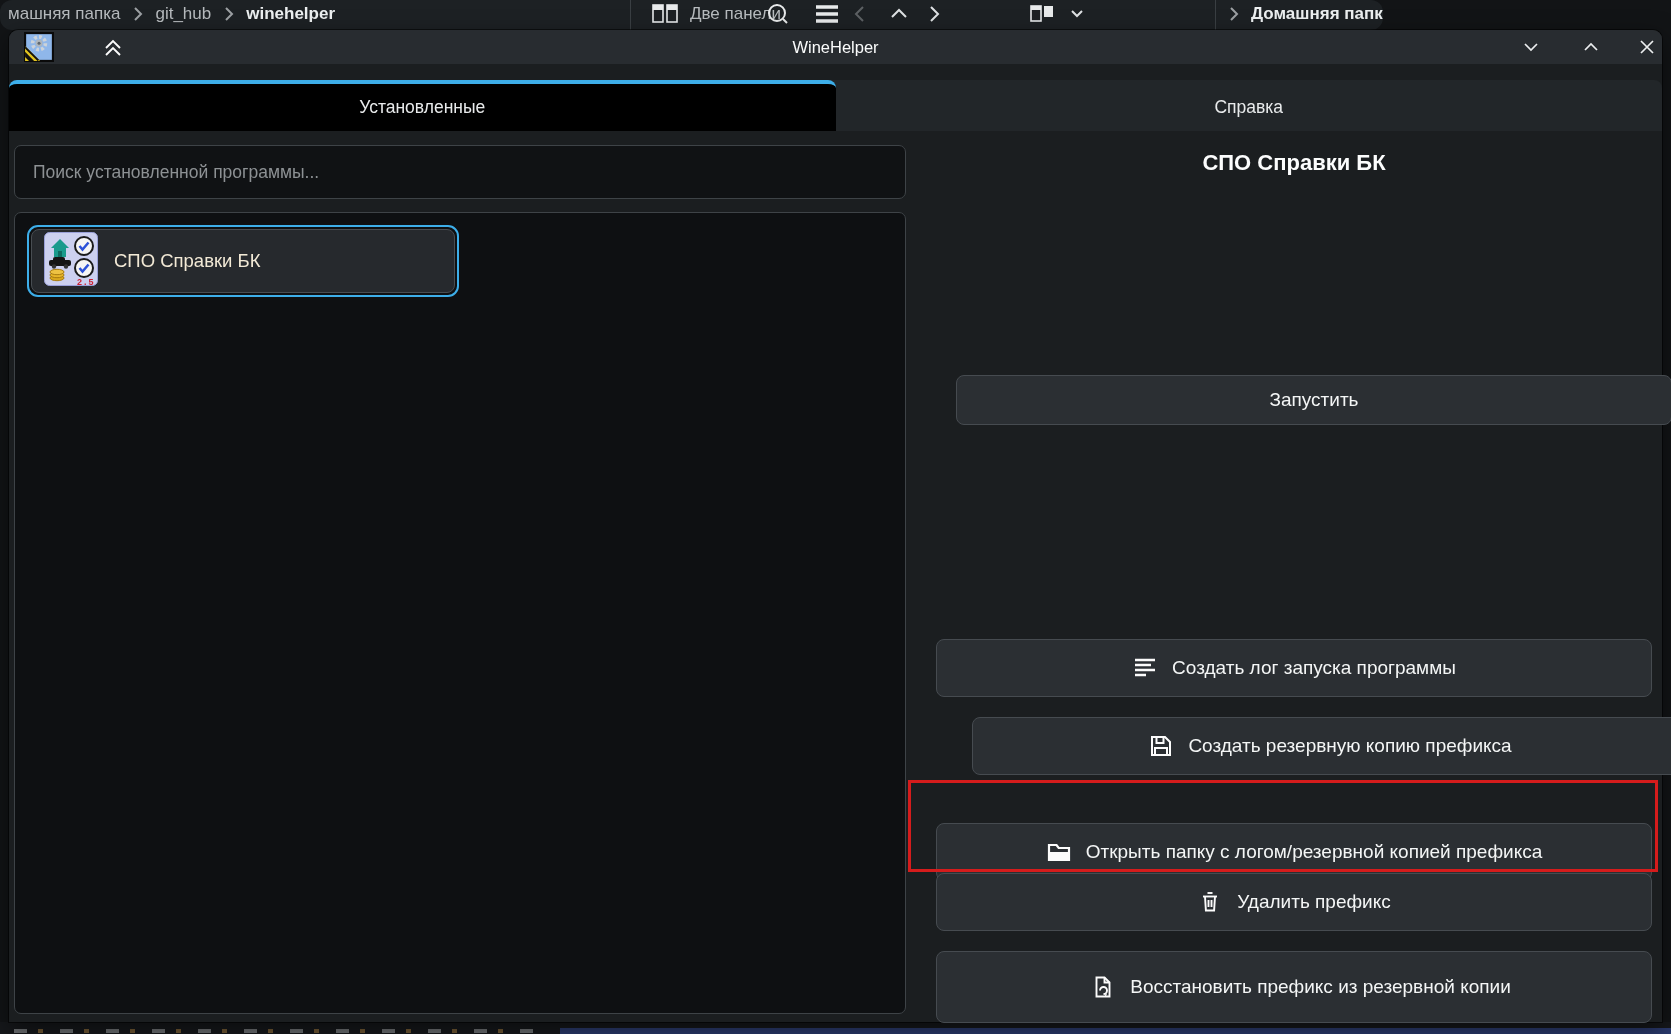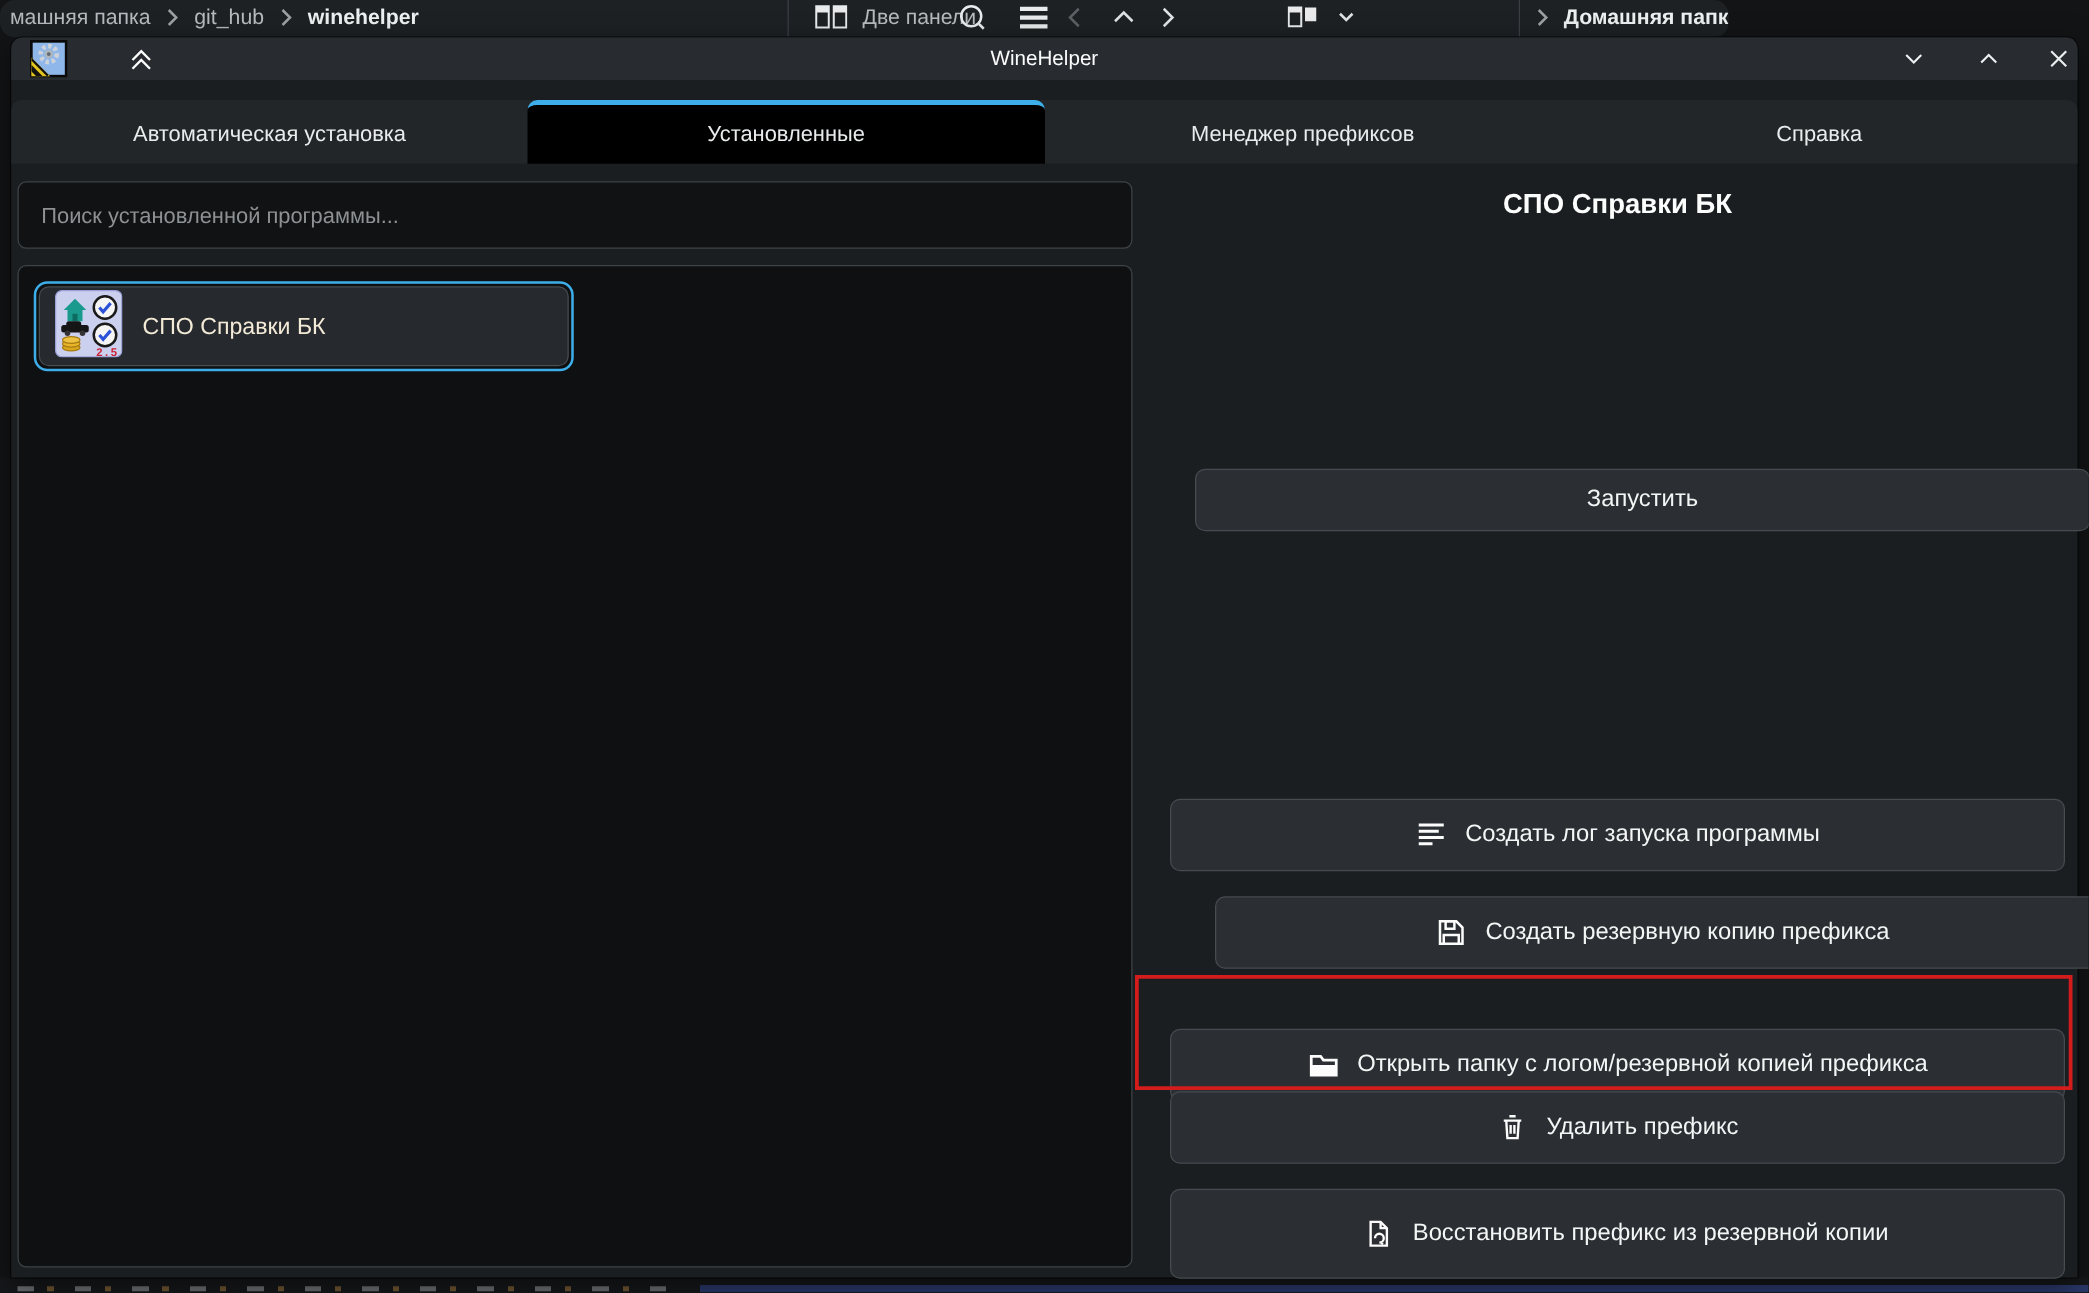--- a/index.html
+++ b/index.html
@@ -205,23 +205,21 @@
           </svg>
         </span>
       <span class="wctrl" style="left:1628px;">
         <svg width="16" height="16" viewBox="0 0 16 16">
             <path d="M2 2l12 12M14 2L2 14" stroke="#eceeef" stroke-width="1.7"></path>
           </svg>
         </span>
     </div>
 
     <div class="tabstrip">
-      <div class="tab">Автоматическая установка</div>
       <div class="tab active">Установленные</div>
-      <div class="tab">Менеджер префиксов</div>
       <div class="tab">Справка</div>
     </div>
 
     <input class="search" value="" placeholder="Поиск установленной программы..." style="">
 
     <div class="listpanel">
       <div class="listitem">
         <div class="listitem-inner">
           <span>
             <svg width="54" height="54" viewBox="0 0 54 54">

